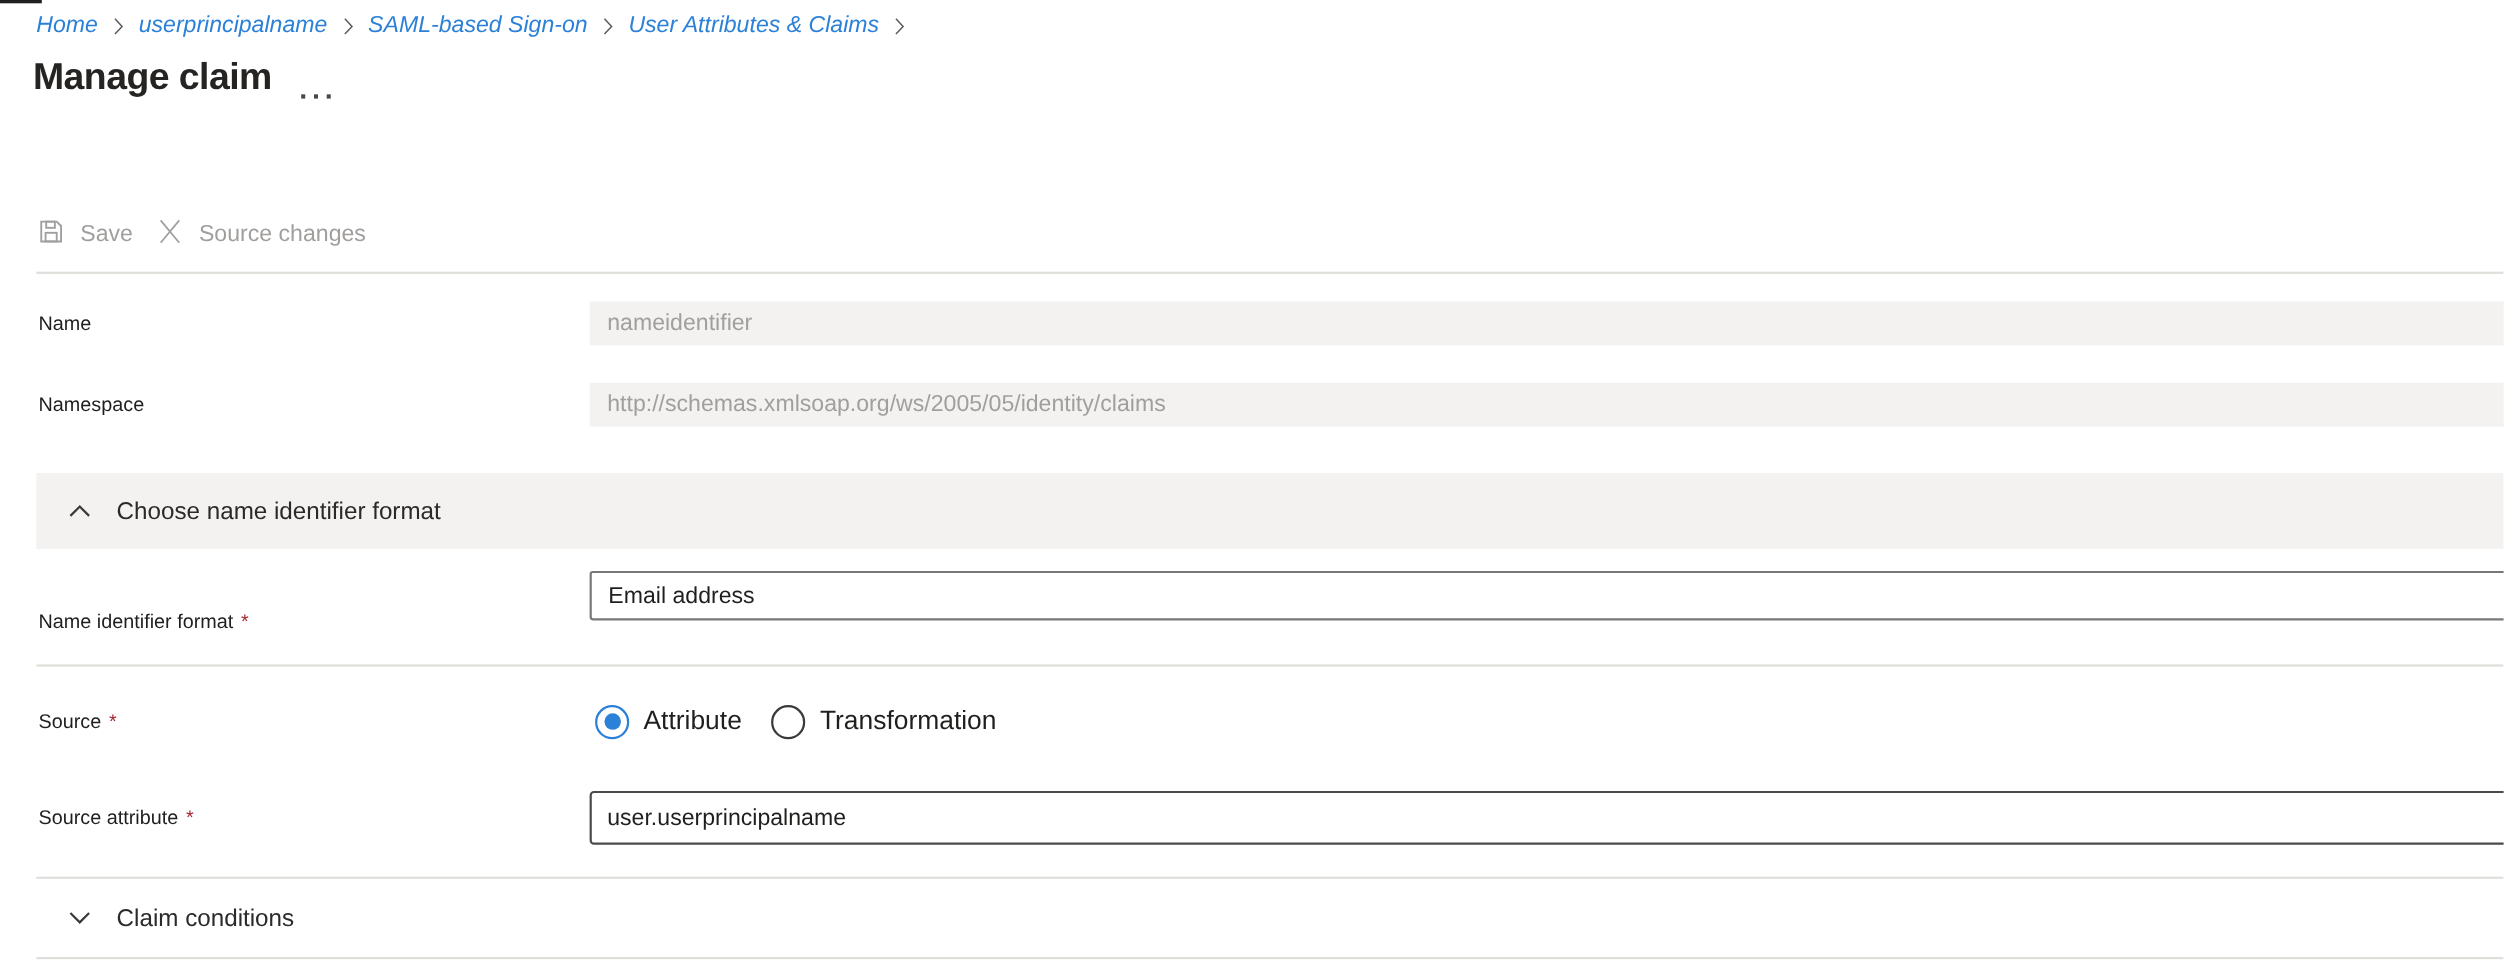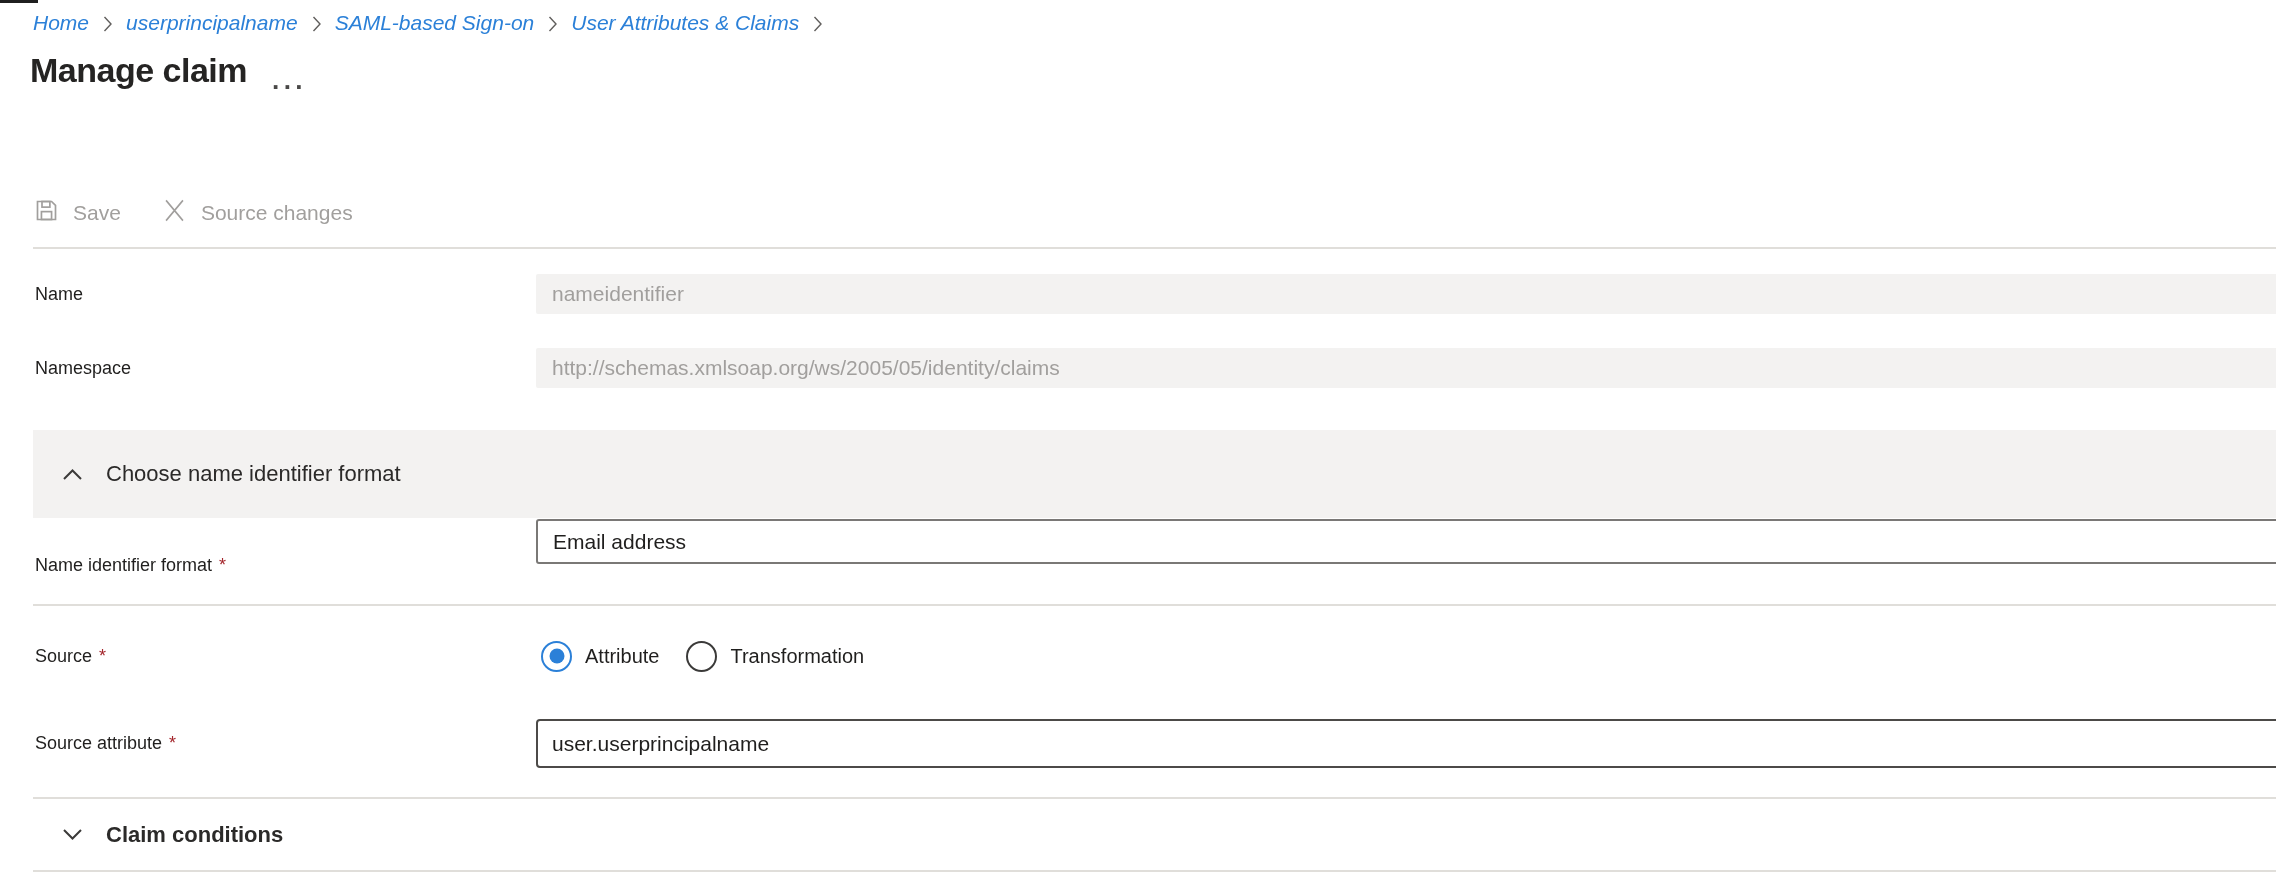--- a/index.html
+++ b/index.html
@@ -22,21 +22,21 @@
   
   .breadcrumb{position:absolute;top:10px;left:33px;display:flex;align-items:center;gap:13px;font-size:21px;line-height:26px;white-space:nowrap;font-style:italic;}
   .crumb{color:var(--link);text-decoration:none;cursor:pointer;}
   .crumb-sep{display:flex;align-items:center;margin-top:1px;}
 
   
   .page-title{position:absolute;top:45px;left:30px;font-size:34px;font-weight:700;color:#252423;line-height:50px;letter-spacing:-0.5px;}
   .more-btn{position:absolute;top:74px;left:272px;font-size:26px;letter-spacing:3px;color:#494847;cursor:pointer;line-height:26px;font-weight:700;}
 
   
-  .toolbar{position:absolute;top:195px;left:33px;height:36px;display:flex;align-items:center;gap:40px;}
+  .toolbar{position:absolute;top:195px;left:33px;height:36px;display:flex;align-items:center;gap:20px;}
   .cmd{display:flex;align-items:center;gap:13px;color:var(--muted-icon);font-size:21px;cursor:default;}
   .cmd svg{flex:0 0 auto;}
 
   .divider{position:absolute;left:33px;right:0;height:2px;background:var(--divider);}
   .div-toolbar{top:247px;}
   .div-mid{top:604px;}
   .div-cc-top{top:797px;}
   .div-cc-bottom{top:870px;}
 
   
@@ -50,30 +50,30 @@
   .wrap-name{top:274px;height:40px;}
   .wrap-ns{top:348px;height:40px;}
 
   .select-box{top:519px;height:45px;background:#fff;border:2px solid #7a7876;border-radius:3px;
     display:flex;align-items:center;padding:0 15px;font-size:21px;color:var(--text);cursor:pointer;}
   .combo-input{top:719px;height:49px;}
   .combo-input input{width:100%;height:100%;border:2px solid #4c4a48;border-radius:4px;font-size:21px;
     font-family:inherit;color:var(--text);padding:0 14px;outline:none;background:#fff;}
 
   
-  .section-bar{position:absolute;top:430px;left:33px;right:0;height:88px;background:var(--section-bg);
+  .section-bar{position:absolute;top:430px;left:33px;right:0;height:69px;background:var(--section-bg);
     display:flex;align-items:center;cursor:pointer;}
   .section-bar .chev{margin-left:29px;display:flex;align-items:center;}
   .section-bar .sec-title{margin-left:23px;font-size:22px;color:#2b2a29;}
-  .cc-row{position:absolute;top:799px;left:33px;right:0;height:71px;background:#fff;display:flex;align-items:center;cursor:pointer;font-weight:bold;}
+  .cc-row{position:absolute;top:799px;left:33px;right:0;height:71px;background:#fff;display:flex;align-items:center;cursor:pointer;}
   .cc-row .chev{margin-left:29px;display:flex;align-items:center;}
   .cc-row .sec-title{margin-left:23px;font-size:22px;color:#2b2a29;}
 
   
-  .radio-group{position:absolute;left:541px;top:640px;height:32px;display:flex;align-items:center;font-size:20px;}
+  .radio-group{position:absolute;left:541px;top:640px;height:32px;display:flex;align-items:center;font-size:24px;}
   .radio{width:31px;height:31px;border-radius:50%;border:2px solid #3b3a39;position:relative;flex:0 0 auto;cursor:pointer;background:#fff;}
   .radio[aria-checked="true"]{border-color:var(--accent);}
   .radio[aria-checked="true"]::after{content:"";position:absolute;left:50%;top:50%;transform:translate(-50%,-50%);
     width:15px;height:15px;border-radius:50%;background:var(--accent);}
   .radio-label{margin-left:13px;color:var(--text);cursor:pointer;}
   .radio-gap{width:27px;flex:0 0 auto;}
 </style>
 </head>
 <body>
 

